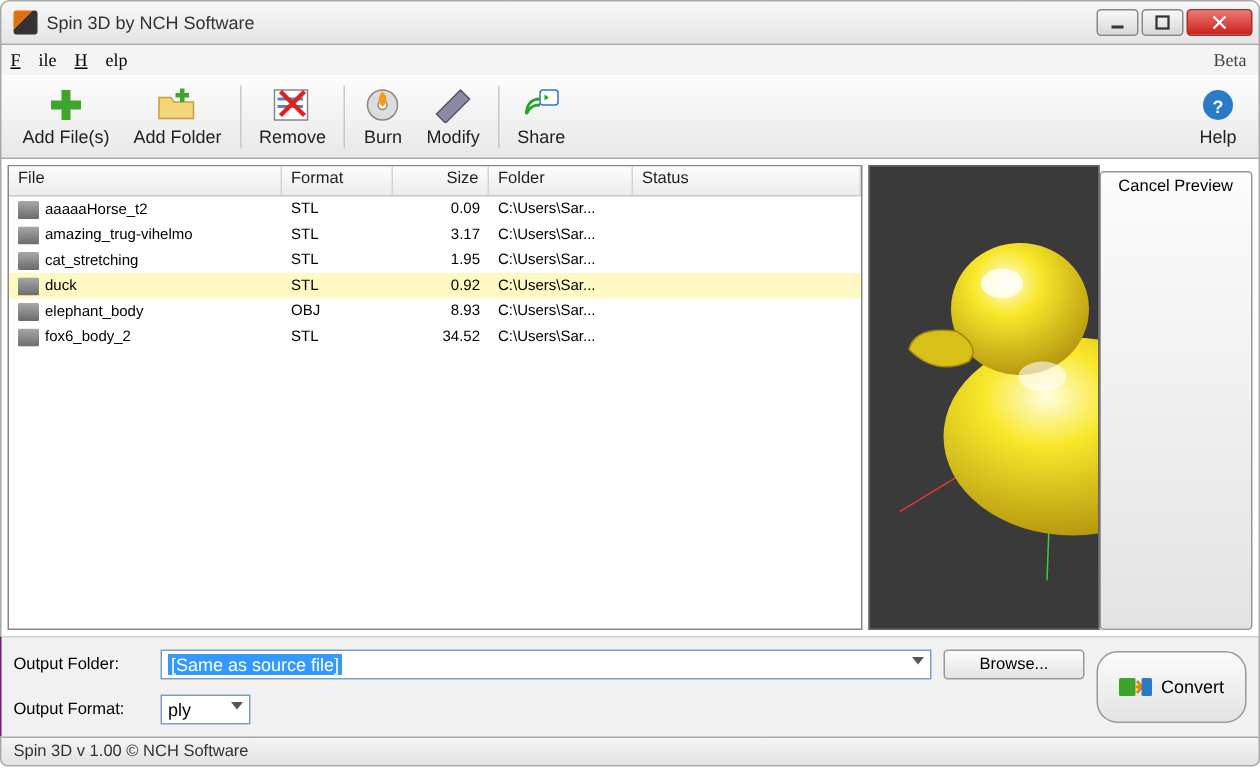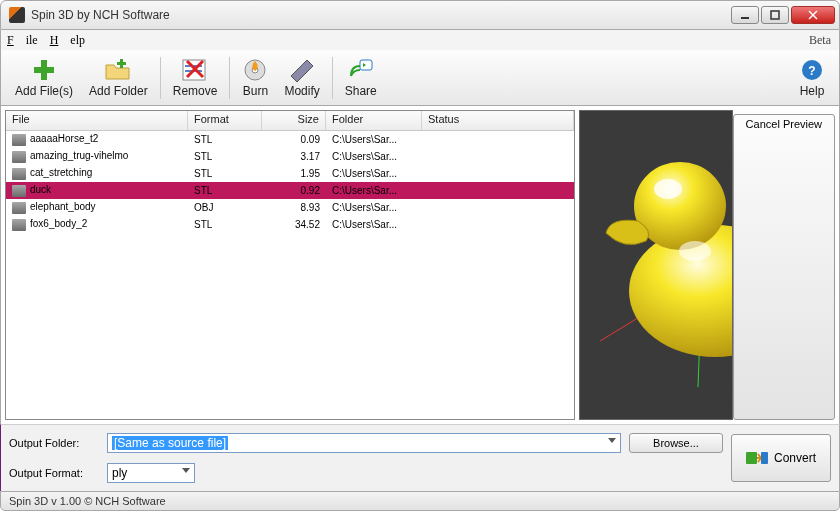--- a/index.html
+++ b/index.html
@@ -26,38 +26,38 @@
 .tsep { width: 1px; height: 42px; background: #c8c8c8; margin: 0 4px; }
 
 
 .body { display: flex; border-left: 1px solid #a8a8a8; border-right: 1px solid #a8a8a8; height: 318px; }
 .list-pane { flex: 1; display: flex; flex-direction: column; border: 1px solid #888; margin: 4px; background: #fff; }
 .cols { display: flex; background: linear-gradient(to bottom, #fcfcfc, #ececec); border-bottom: 1px solid #c8c8c8; height: 20px; }
 .col { padding: 2px 6px; border-right: 1px solid #d4d4d4; font-size: 11px; color: #222; }
 .c-file { width: 182px; } .c-fmt { width: 74px; } .c-size { width: 64px; text-align: right; } .c-fld { width: 96px; } .c-stat { flex: 1; }
 .rows { flex: 1; overflow: auto; }
 .row { display: flex; height: 17px; align-items: center; }
-.row.sel { background: #be185d; }
+.row.sel { background: #fef9c3; }
 .row .cell { padding: 0 6px; font-size: 10px; overflow: hidden; white-space: nowrap; text-overflow: ellipsis; }
 .row .fi { display: inline-block; width: 14px; height: 12px; background: linear-gradient(to bottom, #a8a8a8, #6b6b6b); border-radius: 1px; margin-right: 4px; vertical-align: middle; }
 .c-size.cell { text-align: right; }
 
 
 .preview-pane { width: 256px; margin: 4px 4px 4px 0; display: flex; flex-direction: row; }
 .preview { flex: 1; background: #3a3a3a; border: 1px solid #666; position: relative; overflow: hidden; }
 .cancel-row { display: flex; justify-content: flex-end; margin-top: 4px; }
 .btn { background: linear-gradient(to bottom, #fcfcfc, #e3e3e3); border: 1px solid #999; border-radius: 3px; padding: 3px 12px; font-size: 11px; cursor: default; min-width: 76px; text-align: center; }
 
 
 .bottom { border-left: 1px solid #701a75; border-right: 1px solid #a8a8a8; background: #f1f1f1; padding: 6px 8px; display: grid; grid-template-columns: 90px 1fr 94px 100px; grid-template-rows: 24px 24px; gap: 6px 8px; align-items: center; border-top: 1px solid #cfcfcf; }
 .bottom label { font-size: 11px; }
 .combo { border: 1px solid #7a9cc6; background: #fff; height: 20px; display: flex; align-items: center; padding: 0 4px; position: relative; }
 .combo .caret { position: absolute; right: 4px; top: 4px; border-left: 4px solid transparent; border-right: 4px solid transparent; border-top: 5px solid #555; }
 .combo.sel span { background: #3399ff; color: #fff; padding: 0 2px; }
-.convert-btn { grid-row: 1 / span 2; grid-column: 4; height: 48px; display: flex; align-items: center; justify-content: center; gap: 6px; background: linear-gradient(to bottom, #fcfcfc, #e3e3e3); border: 1px solid #999; border-radius: 3px; }
+.convert-btn { grid-row: 1 / span 2; grid-column: 4; height: 48px; display: flex; align-items: center; justify-content: center; gap: 6px; background: linear-gradient(to bottom, #fcfcfc, #e3e3e3); border: 1px solid #999; border-radius: 14px; }
 
 
 .status { height: 20px; border: 1px solid #a8a8a8; border-bottom-left-radius: 5px; border-bottom-right-radius: 5px; background: linear-gradient(to bottom, #f4f4f4, #e2e2e2); display: flex; align-items: center; padding: 0 8px; font-size: 11px; color: #333; }
 
 svg { display: block; }
 </style>
 </head>
 <body>
 
 <div class="titlebar">
@@ -259,20 +259,20 @@
     <svg width="22" height="20" viewBox="0 0 22 20">
         <rect x="0" y="4" width="11" height="12" fill="#3fa52a" rx="1"></rect>
         <path d="M11 10 h4 m0 0 l-3 -4 m3 4 l-3 4" stroke="#e08a10" stroke-width="2" fill="none"></path>
         <rect x="15" y="4" width="7" height="12" fill="#2a7ac7" rx="1"></rect>
       </svg>
     <span>Convert</span>
   </div>
 
   <label>Output Format:</label>
   <div style="display:flex;align-items:center">
-    <div class="combo" style="width:88px">
+    <div class="combo" style="width:60px">
       <span>ply</span>
         <div class="caret"></div>
     </div>
   </div>
 </div>
 
 <div class="status">Spin 3D v 1.00  © NCH Software</div>
 
 </body></html>

